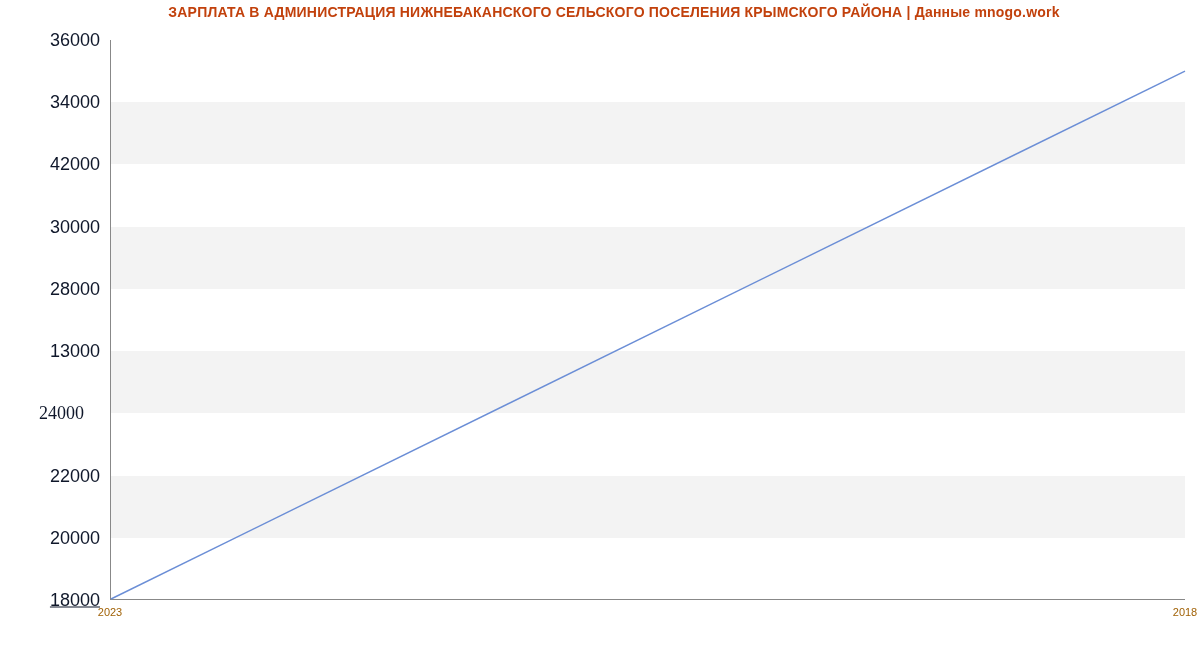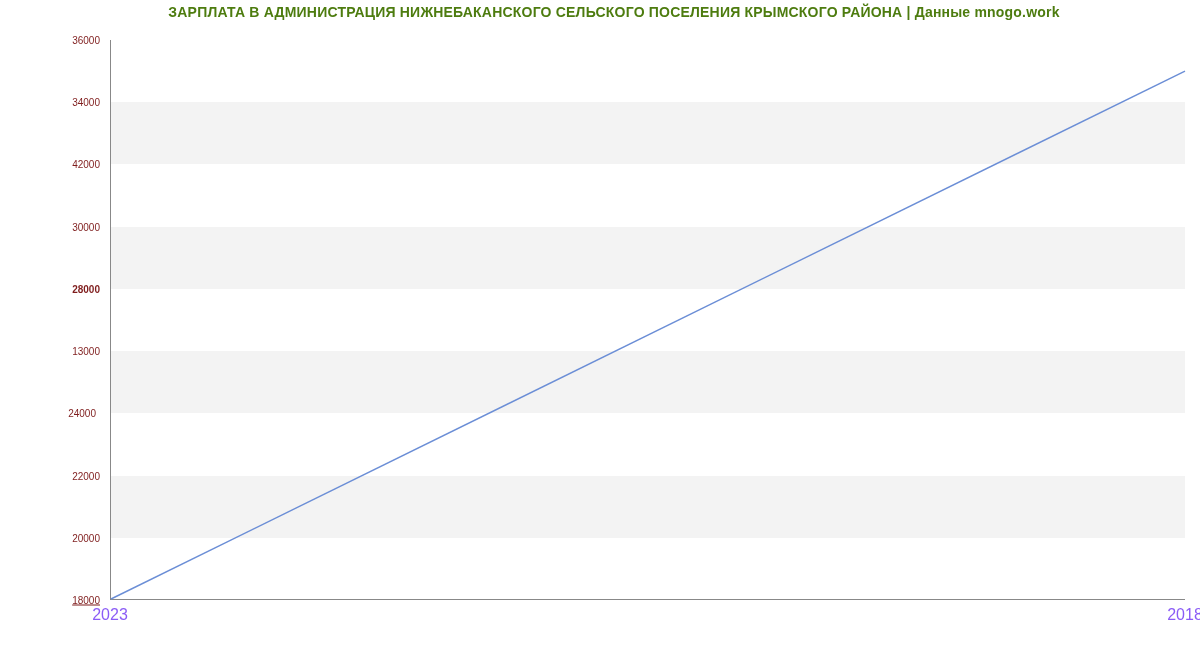--- a/index.html
+++ b/index.html
@@ -17,21 +17,21 @@
     height: 650px;
   }
   .title {
     position: absolute;
     top: 4px;
     left: 0;
     right: 0;
     text-align: center;
     font-size: 14px;
     font-weight: 600;
-    color: #4d7c0f;
+    color: #c2410c;
     letter-spacing: 0.2px;
     margin-left: 28px;
   }
   .plot {
     position: absolute;
     left: 110px;
     top: 40px;
     width: 1075px;   
     height: 560px;   
     border-left: 1px solid #888;
@@ -40,30 +40,30 @@
   }
   .band {
     position: absolute;
     left: 0;
     width: 100%;
     background: #f3f3f3;
   }
   
   .yt {
     position: absolute;
-    font-size: 10px;
-    color: #7f1d1d;
+    font-size: 18px;
+    color: #0f172a;
     text-align: right;
     width: 60px;
     transform: translateY(-50%);
   }
   .xt {
     position: absolute;
-    font-size: 16px;
-    color: #8b5cf6;
+    font-size: 11px;
+    color: #a16207;
     transform: translateX(-50%);
   }
   svg.line-layer {
     position: absolute;
     left: 0;
     top: 0;
     width: 100%;
     height: 100%;
     overflow: visible;
   }
@@ -86,22 +86,22 @@
       <div class="band" style="top: 311.111px; height: 62.2222px;"></div>
       <div class="band" style="top: 435.556px; height: 62.2222px;"></div>
     <svg class="line-layer" id="line-layer" viewBox="0 0 1075 560" preserveAspectRatio="none">
         <path d="M0 560 L1075 31.111111111111086" class="series-line" stroke="#6b8ed6"></path>
       </svg>
   </div>
 
 <div class="yt" style="left: 40px; top: 600px; text-decoration: underline;">18000</div>
     <div class="yt" style="left: 40px; top: 537.778px;">20000</div>
     <div class="yt" style="left: 40px; top: 475.556px;">22000</div>
-    <div class="yt" style="left: 36px; top: 413.333px;">24000</div>
+    <div class="yt" style="left: 24px; top: 413.333px; font-family: Liberation Serif, serif;">24000</div>
     <div class="yt" style="left: 40px; top: 351.111px;">13000</div>
-    <div class="yt" style="left: 40px; top: 288.889px; font-weight: bold;">28000</div>
+    <div class="yt" style="left: 40px; top: 288.889px;">28000</div>
     <div class="yt" style="left: 40px; top: 226.667px;">30000</div>
     <div class="yt" style="left: 40px; top: 164.444px;">42000</div>
     <div class="yt" style="left: 40px; top: 102.222px;">34000</div>
     <div class="yt" style="left: 40px; top: 40px;">36000</div>
     <div class="xt" style="left: 110px; top: 606px;">2023</div>
     <div class="xt" style="left: 1185px; top: 606px;">2018</div>
   </div>
 
 </body></html>

